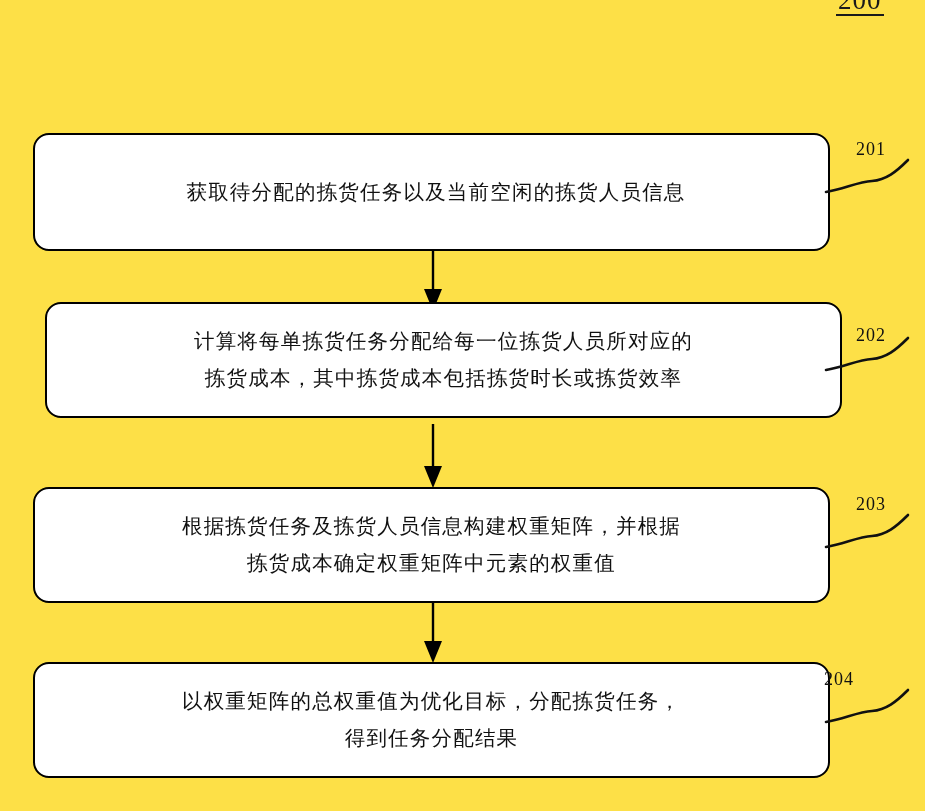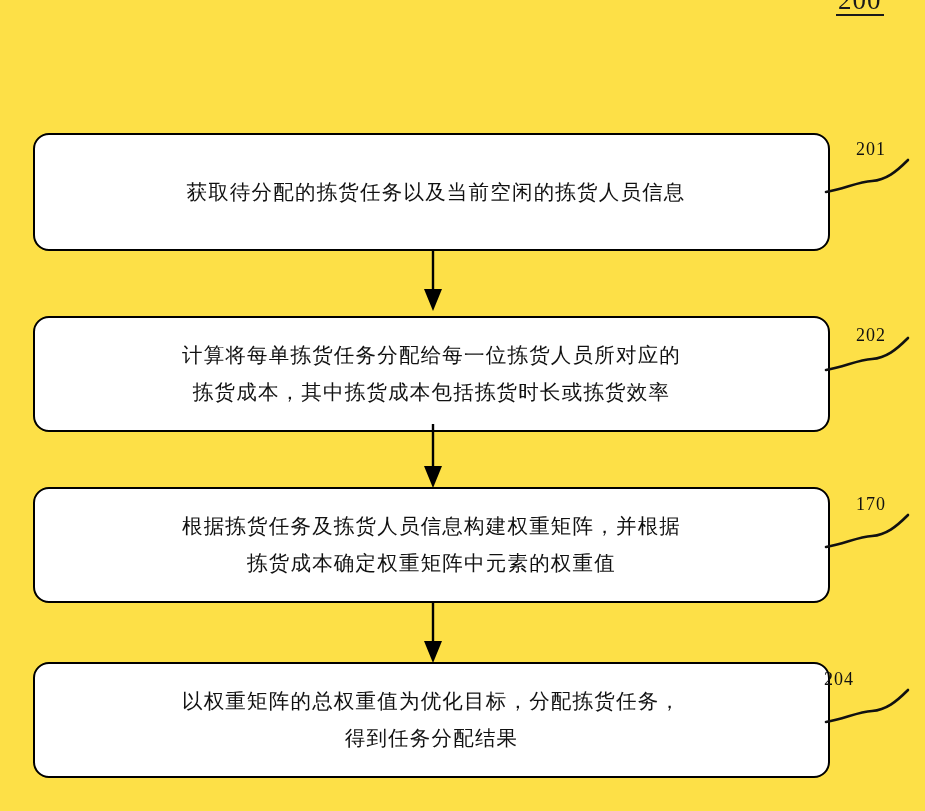--- a/index.html
+++ b/index.html
@@ -53,21 +53,21 @@
     line-height: 37px;
     letter-spacing: 1.2px;
     color: #111111;
     font-family: "Liberation Serif", "DejaVu Serif", serif;
     white-space: pre-line;
     padding: 0 26px;
     box-sizing: border-box;
   }
 
   #box-201 { top: 133px; height: 118px; padding-left: 9px; }
-  #box-202 { top: 316px; height: 116px; }
+  #box-202 { top: 302px; height: 116px; margin-left: 12px; }
   #box-203 { top: 487px; height: 116px; }
   #box-204 { top: 662px; height: 116px; }
 
   
   .connector {
     position: absolute;
     left: 412px;
     width: 42px;
   }
   .connector svg { display: block; }
@@ -145,21 +145,21 @@
 
   <div class="flow-box" id="box-203">
     <div class="box-text">根据拣货任务及拣货人员信息构建权重矩阵，并根据
 拣货成本确定权重矩阵中元素的权重值</div>
   </div>
   <div class="ref-leader" id="leader-203">
     <svg width="92" height="48" viewBox="0 0 92 48">
       <path d="M2 34 C 22 30, 34 24, 48 23 C 62 22, 72 14, 84 2" fill="none" stroke="#111111" stroke-width="2.6" stroke-linecap="round"></path>
     </svg>
   </div>
-  <div class="ref-label" id="ref-203">170</div>
+  <div class="ref-label" id="ref-203">203</div>
 
   <div class="connector" id="conn-3">
     <svg width="42" height="63" viewBox="0 0 42 63">
       <line x1="21" y1="0" x2="21" y2="44" stroke="#000000" stroke-width="2.4"></line>
       <polygon points="21,62 12,40 30,40" fill="#000000"></polygon>
     </svg>
   </div>
 
   <div class="flow-box" id="box-204">
     <div class="box-text">以权重矩阵的总权重值为优化目标，分配拣货任务，

